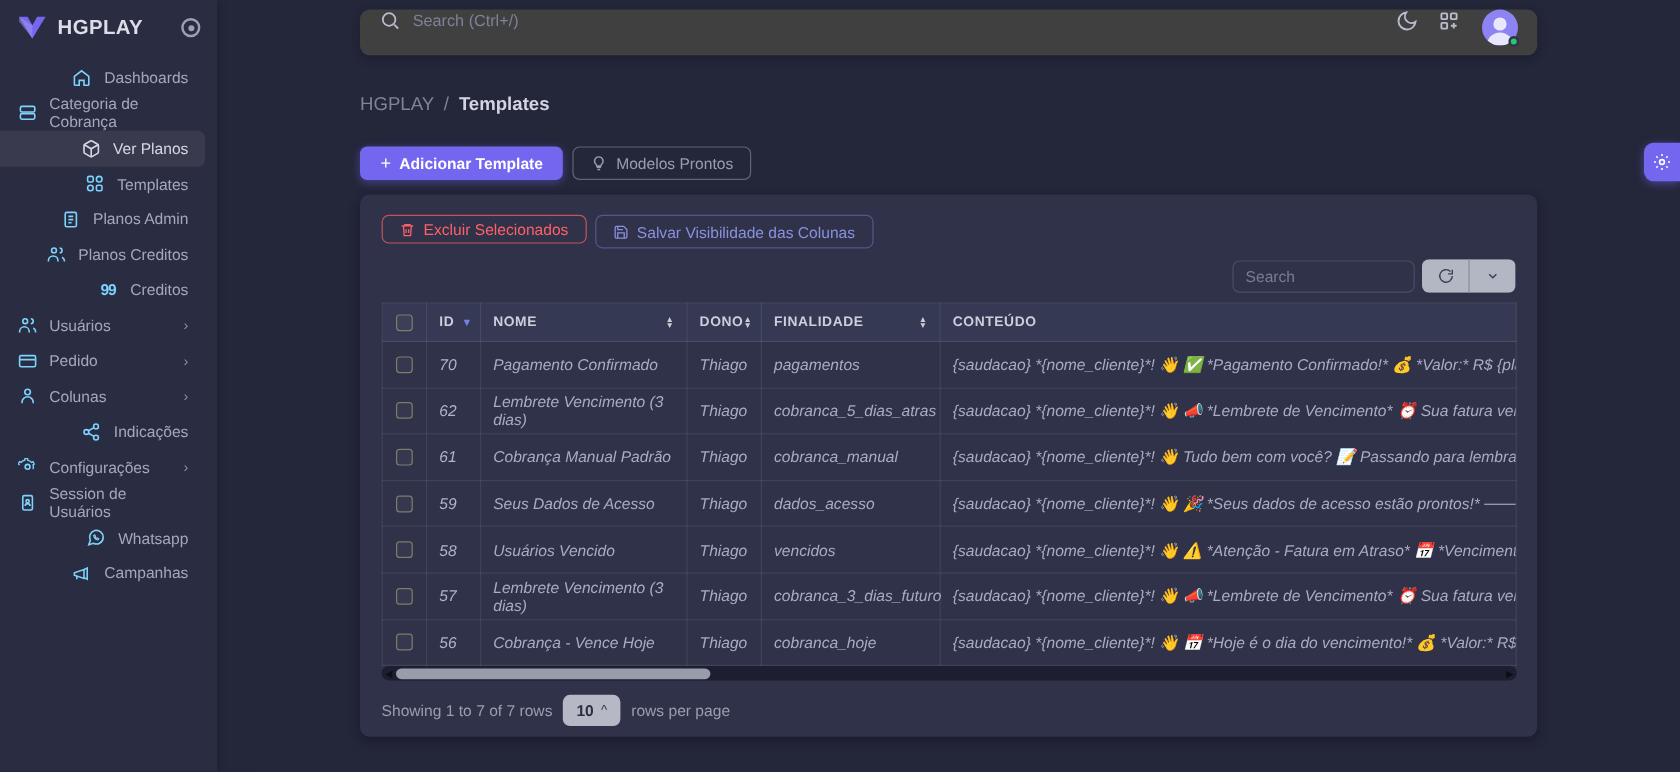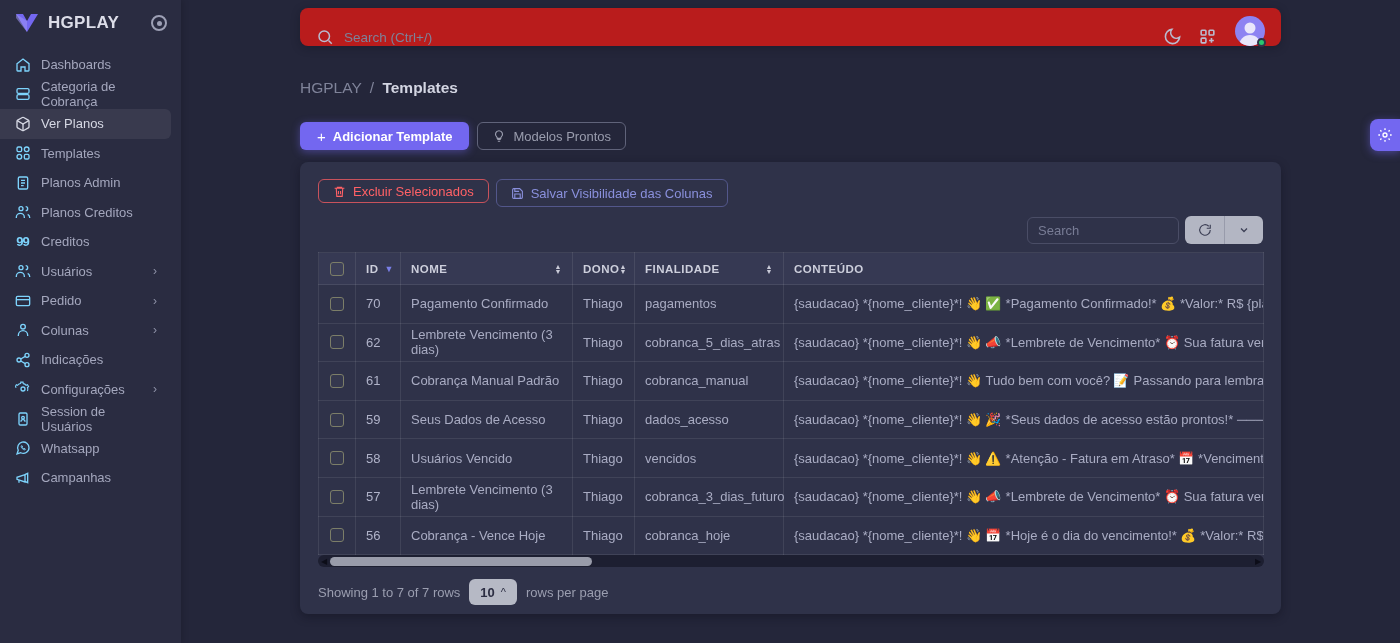--- a/index.html
+++ b/index.html
@@ -25,35 +25,35 @@
   .brand-name { font-size:17px; font-weight:700; color:#dcdde8; letter-spacing:.3px; flex:1; }
   .pin-toggle {
     width:16px; height:16px; border:2px solid #9da0b5; border-radius:50%;
     display:flex; align-items:center; justify-content:center; cursor:pointer;
   }
   .pin-toggle::after { content:""; width:5px; height:5px; background:#9da0b5; border-radius:50%; }
   .menu { list-style:none; margin-top:4px; }
   .menu li {
     height:29.5px; display:flex; align-items:center; gap:10px;
     padding:0 14px; font-size:13px; color:#a4a7bd; cursor:pointer;
-    border-radius:0 6px 6px 0; margin-right:10px;
+    border-radius:0 6px 6px 0; margin-right:10px;justify-content:flex-end;
   }
   .menu li .mi { width:17px; height:17px; color:#7dd3fc; flex:none; display:flex; align-items:center; justify-content:center; }
   .menu li.active { background:rgba(255,255,255,.07); color:#d6d8e4; }
   .menu li.active .mi { color:#d6d8e4; }
   .menu li .chev { margin-left:auto; font-size:12px; color:#8d90a6; }
   .icon-text { font-size:13px; font-weight:700; letter-spacing:-1px; }
 
   
   .main { position:absolute; left:181px; top:0; width:1219px; height:643px; }
   .container { width:981px; margin:0 auto; position:relative; }
 
   .topbar {
-    margin-top:8px; height:38px; background:#b91c1c; border-radius:8px;
-    display:flex; align-items:flex-end; padding:0 16px; gap:10px;
+    margin-top:8px; height:38px; background:#404040; border-radius:8px;
+    display:flex; align-items:flex-start; padding:0 16px; gap:10px;
     box-shadow:0 2px 8px rgba(15,16,30,.35);
   }
   .topbar .search-wrap { display:flex; align-items:center; gap:10px; flex:1; }
   .topbar input {
     background:transparent; border:none; outline:none; color:#c6c8d8;
     font-size:13.5px; width:420px; font-family:"Liberation Sans", sans-serif;
   }
   .topbar input::placeholder { color:#7e8299; }
   .tb-icon { color:#b9bcd0; cursor:pointer; display:flex; align-items:center; }
   .avatar { position:relative; width:30px; height:30px; cursor:pointer; }
@@ -113,21 +113,21 @@
   col.c-cb{width:37px;} col.c-id{width:45px;} col.c-nome{width:172px;}
   col.c-dono{width:62px;} col.c-fin{width:149px;} col.c-cont{width:auto;}
   th, td { border:1px solid rgba(255,255,255,.085); }
   thead th {
     background:#363953; height:32px; font-size:11.5px; font-weight:700; letter-spacing:.5px;
     color:#cdcfdc; text-align:left; padding:0 10px; cursor:pointer;
   }
   .th-flex { display:flex; align-items:center; justify-content:space-between; }
   .sort-stack { display:flex; flex-direction:column; line-height:5px; font-size:7px; color:#c9cbd8; }
   .sort-desc { color:#7a7fe8; font-size:9px; margin-left:6px; }
-  tbody td { height:38.6px; font-size:13px; color:#a9acc3; padding:0 10px; background:#2f3249; }
+  tbody td { height:38.6px; font-size:13px; color:#a9acc3; padding:0 10px; background:#2f3249;font-style:italic; }
   td.cell-id { color:#b0b3c9; }
   td.cell-cont { white-space:nowrap; overflow:hidden; }
   .cb {
     width:14px; height:14px; border:1px solid #7c7e68; border-radius:3px; display:block;
     background:rgba(255,255,255,.03); cursor:pointer;
   }
   th .cb { margin:0 auto; } td .cb { margin:0 auto; }
 
   
   .hscroll {

